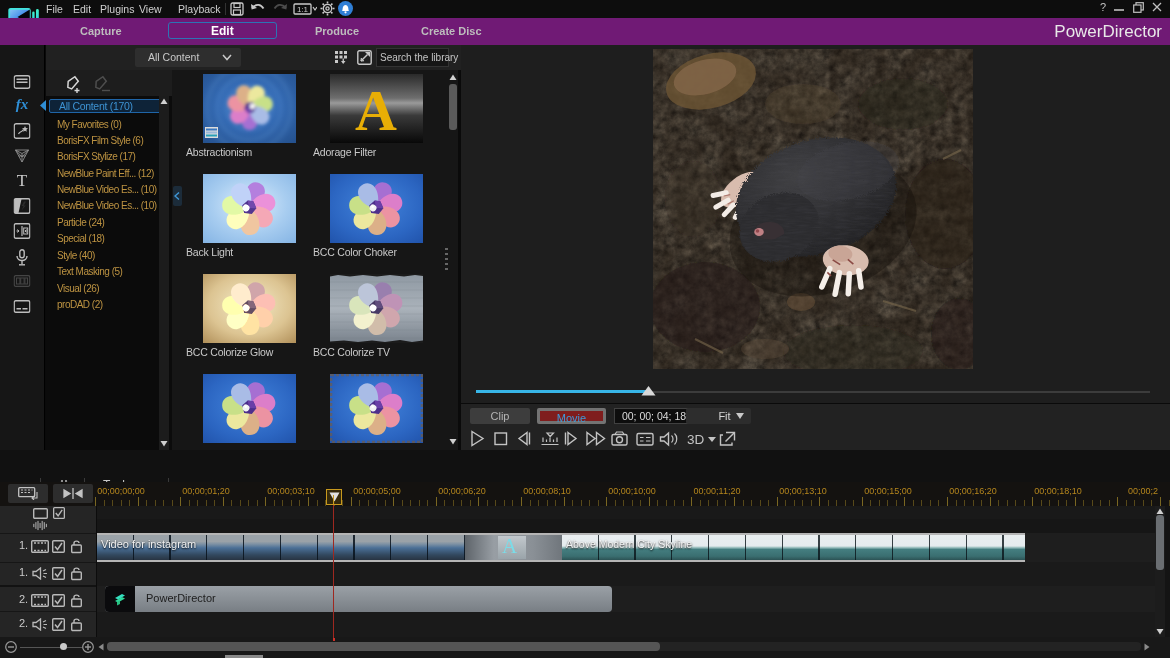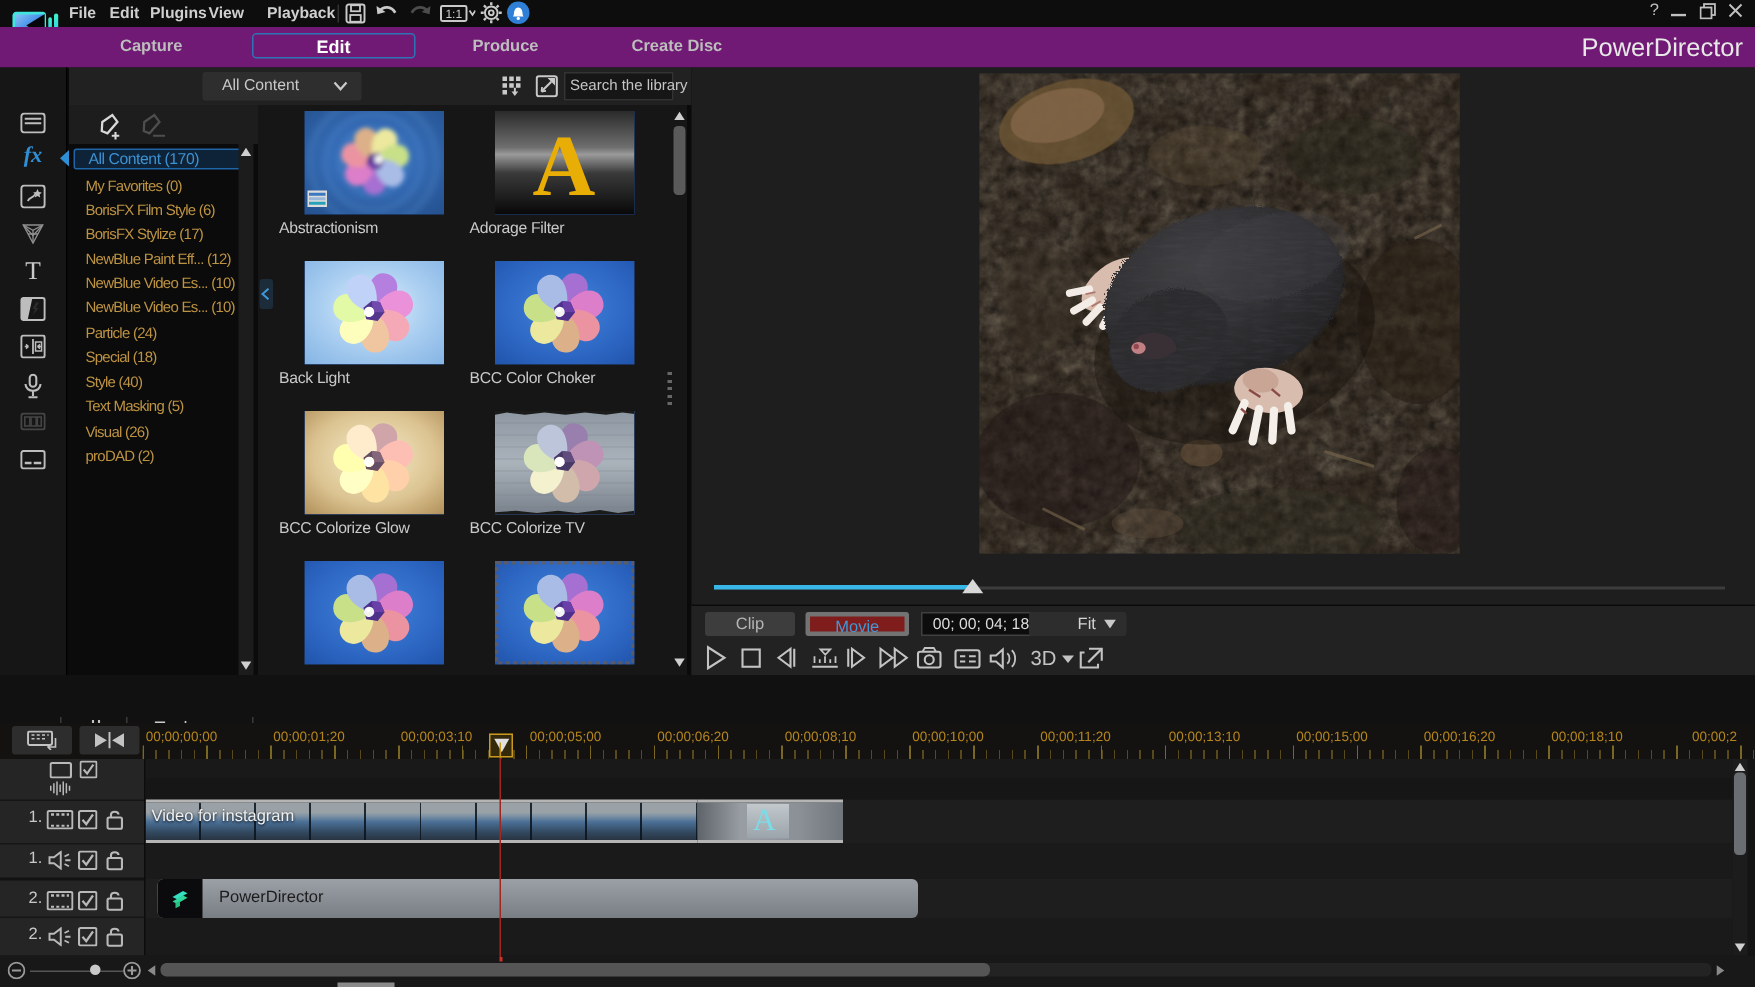--- a/index.html
+++ b/index.html
@@ -3,21 +3,21 @@
 <meta charset="utf-8">
 <style>
   * { margin:0; padding:0; box-sizing:border-box; }
   html,body { width:1170px; height:658px; background:#000; overflow:hidden;
     font-family:"Liberation Sans", sans-serif; }
   .abs { position:absolute; }
   #stage { position:relative; width:1170px; height:658px; background:#0a0a0a; }
 
   
   #menubar { left:0; top:0; width:1170px; height:18px; background:#0d0d0d; }
-  .menuitem { position:absolute; top:2.5px; font-size:10.5px; color:#cfcfcf;font-weight:bold; }
+  .menuitem { position:absolute; top:2.5px; font-size:10.5px; color:#cfcfcf; }
   #wctrl { position:absolute; top:0; right:0; width:160px; height:16px; font-size:11px; color:#c0c0c0; }
 
   
   #tabbar { left:0; top:18px; width:1170px; height:27px; background:#701a75; }
   .tab { position:absolute; top:7px; font-size:11px; font-weight:bold; color:#bdbdbd; }
   #editbox { position:absolute; left:168px; top:4px; width:109px; height:17px;
      border:1px solid #2c74b4; border-radius:3px; }
   #pdtext { position:absolute; right:8px; top:4px; font-size:17px; color:#e8e8e8; }
 
   
@@ -651,20 +651,27 @@
         repeating-linear-gradient(90deg, rgba(8,18,28,0) 0 35.6px, rgba(8,18,28,0.85) 35.6px 36.8px),
         linear-gradient(#9aa2a8 0%, #9aa2a8 26%, #7e92a4 36%, #4a6f96 52%, #32485e 80%, #283442 100%);">
       <span style="position:absolute;left:4px;top:3px;font-size:11px;color:#f0f0f0;text-shadow:0 1px 2px #000">Video for instagram</span>
     </div>
     <div style="position:absolute;left:465px;top:27px;width:97px;height:29px;
       border-top:2px solid #b5b5b5;border-bottom:2px solid #b5b5b5;
       background:linear-gradient(90deg,#5e646a,#989ea4 30%,#8a9096 70%,#70767c)">
       <div style="position:absolute;left:33px;top:1px;width:28px;height:23px;background:linear-gradient(#c2c8cc,#9aa4aa)"></div>
       <span style="position:absolute;left:37px;top:-1px;font-size:21px;color:#7adce8;font-family:'Liberation Serif',serif">A</span>
     </div>
+    <div style="position:absolute;left:562px;top:27px;width:463px;height:29px;
+      border-top:2px solid #b5b5b5;border-bottom:2px solid #b5b5b5;
+      background:
+        repeating-linear-gradient(90deg, rgba(10,20,25,0) 0 35.6px, rgba(10,20,25,0.8) 35.6px 36.8px),
+        linear-gradient(#e9eef0 0%, #e5ebee 44%, #9cc0c0 50%, #447e80 58%, #3a6e70 85%, #2c5254 100%);">
+      <span style="position:absolute;left:4px;top:3px;font-size:10.5px;color:#f2f2f2;text-shadow:0 1px 2px #000">Above Modern City Skyline</span>
+    </div>
 
     <div style="position:absolute;left:105px;top:80px;width:507px;height:26px;border-radius:4px;overflow:hidden;background:linear-gradient(#9aa0a6,#868c92 60%,#787e84)">
       <div style="position:absolute;left:0;top:0;width:30px;height:26px;background:#0b0b0d">
         <svg style="position:absolute;left:7px;top:5px" width="16" height="16" viewBox="0 0 16 16">
           <path d="M3 10 L10 6 L13 7.5 L6 11.5 Z" fill="#2fd89a"></path>
           <path d="M3 7 L10 3 L13 4.5 L6 8.5 Z" fill="#35e0c0"></path>
           <path d="M5 11 L8 9.5 L8 13 L5 14.5 Z" fill="#28c080"></path>
         </svg>
       </div>
       <span style="position:absolute;left:41px;top:6px;font-size:11px;color:#1c1c1c">PowerDirector</span>

